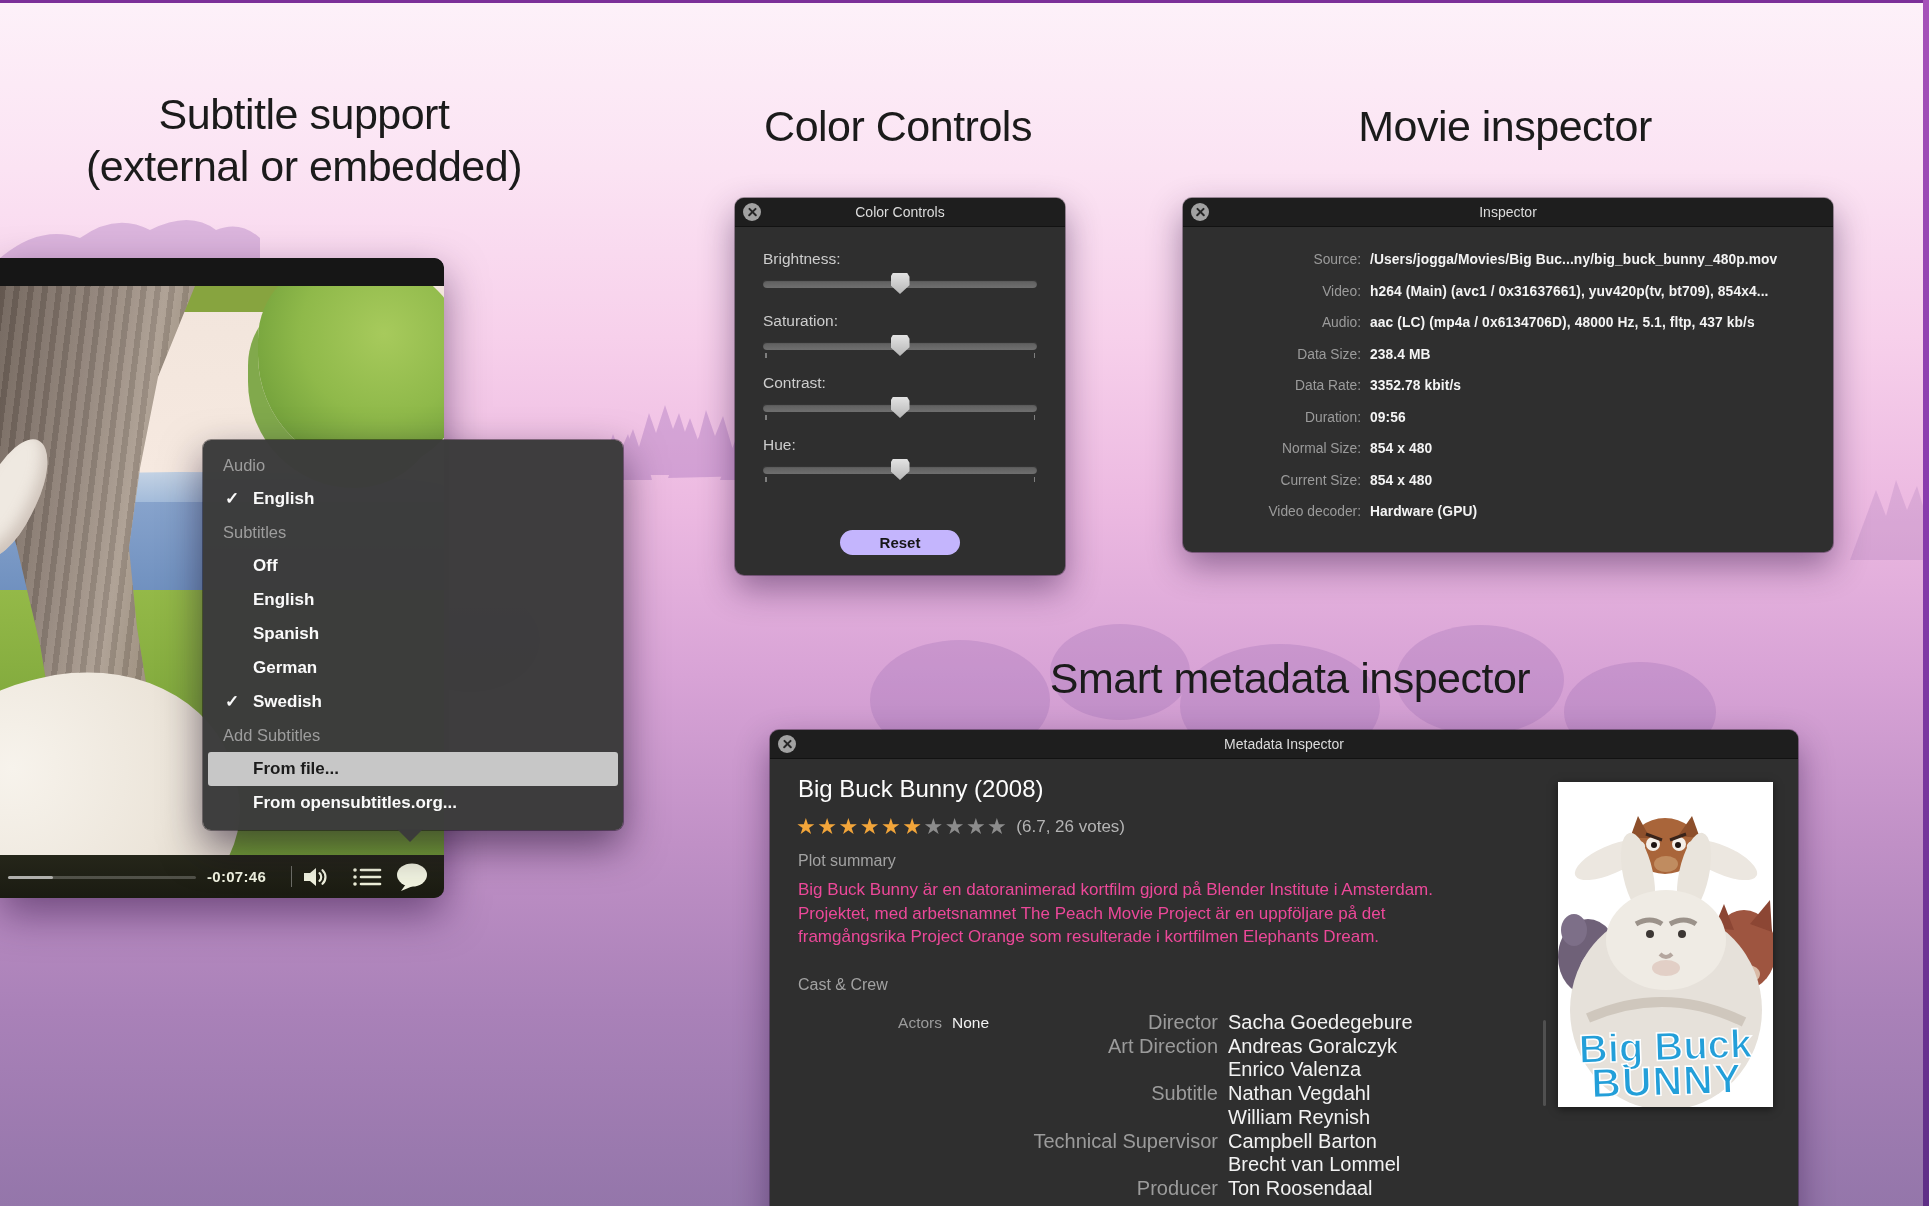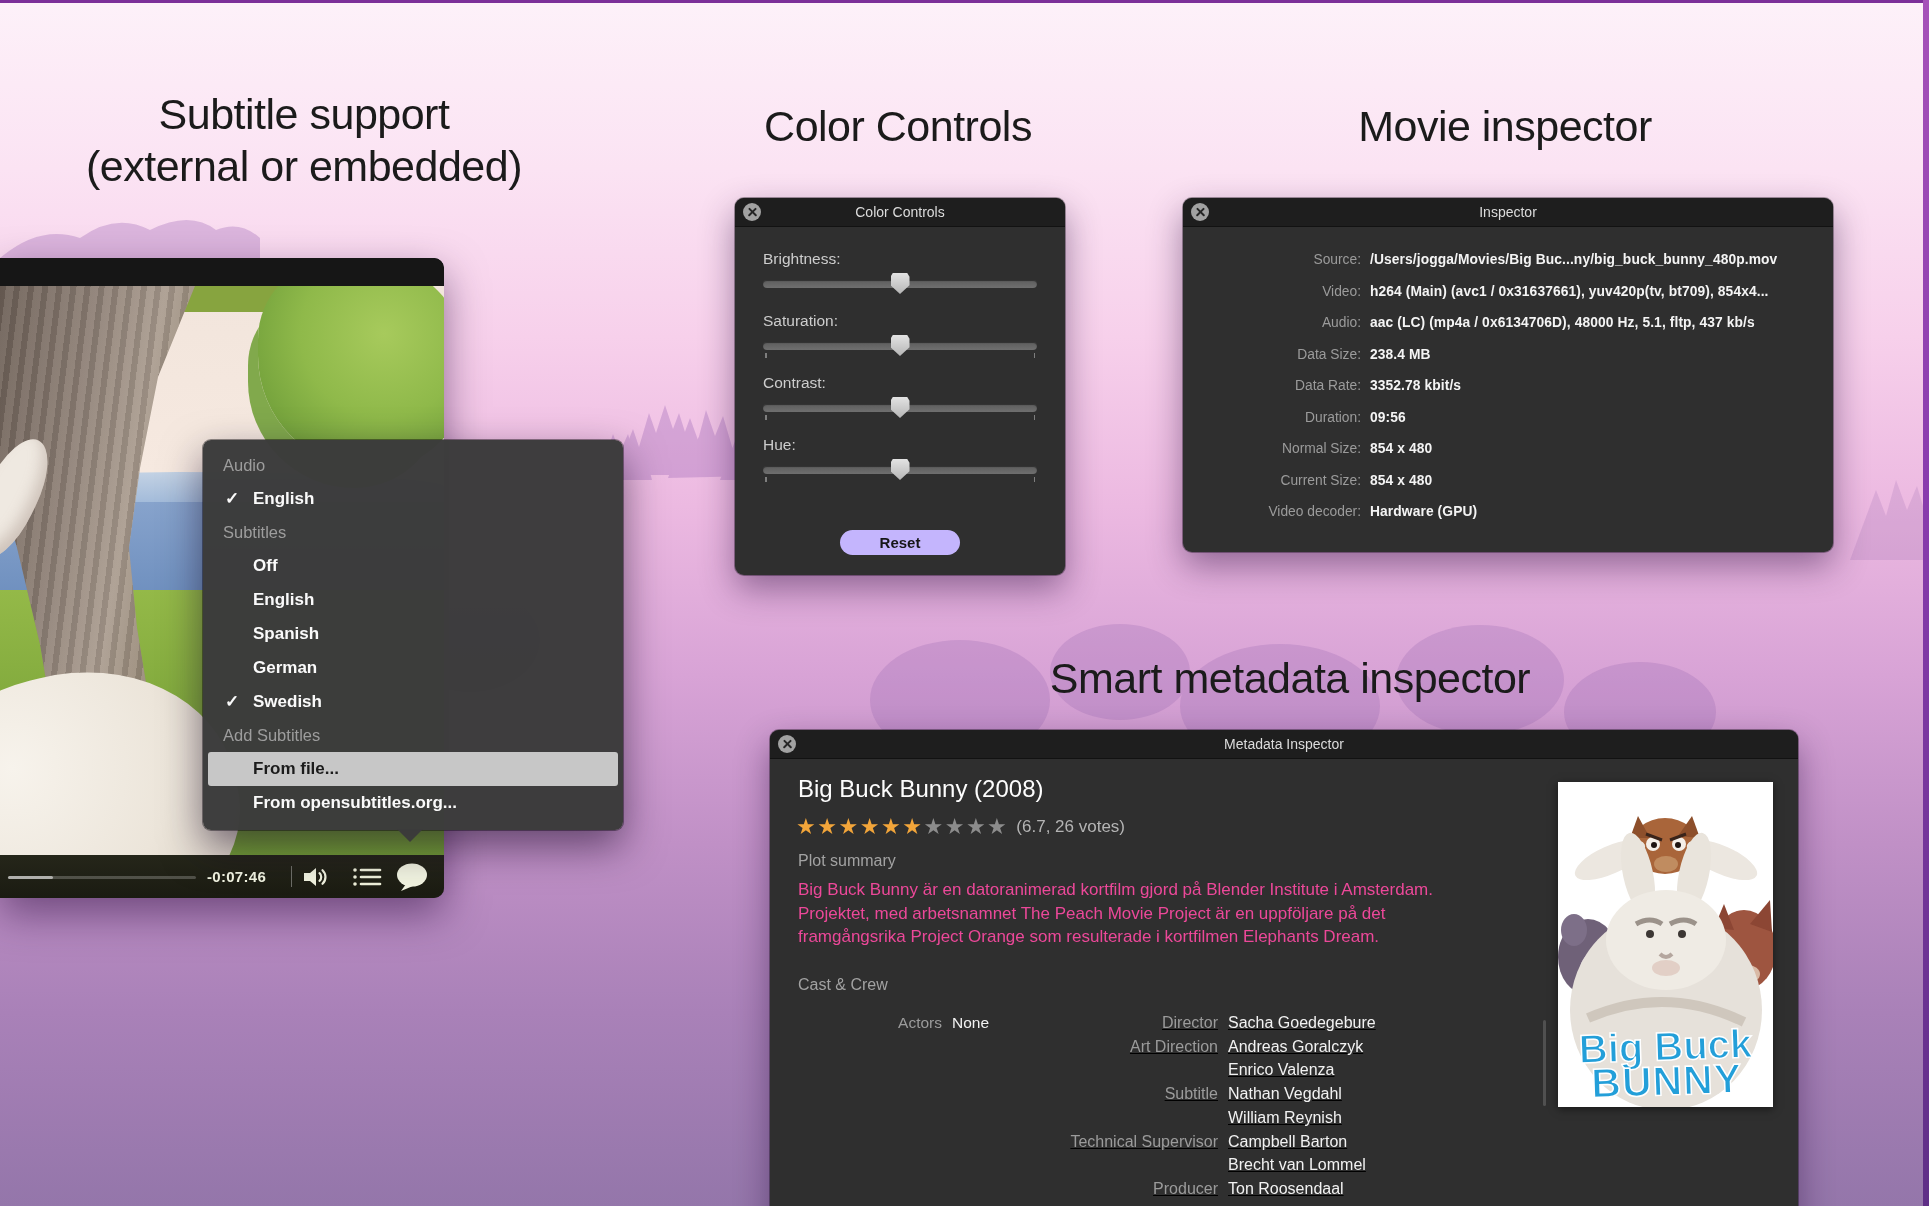--- a/index.html
+++ b/index.html
@@ -111,21 +111,21 @@
   .starrow{position:absolute;left:26px;top:84px;display:flex;align-items:center;}
   .star{font-size:22px;color:#8c8c8c;letter-spacing:1.5px;}
   .star.f{color:#f2a53a;}
   .votes{color:#b4b4b4;font-size:17px;margin-left:8px;}
   .sechead{position:absolute;left:28px;color:#a2a2a2;font-size:16px;}
   .plot{position:absolute;left:28px;top:148px;width:730px;color:#ec4899;font-size:17px;
     line-height:23.7px;white-space:pre-line;}
   .actors{position:absolute;left:28px;top:281px;display:flex;font-size:15.5px;line-height:23.7px;}
   .actors .al{width:144px;text-align:right;color:#9b9b9b;}
   .actors .av{padding-left:10px;color:#f2f2f2;font-weight:500;}
-  .crew{position:absolute;left:240px;top:281px;font-size:16px;line-height:23.7px;text-decoration:underline;}
+  .crew{position:absolute;left:240px;top:281px;font-size:20px;line-height:23.7px;}
   .c-row{display:flex;}
   .c-row .cl{width:208px;text-align:right;color:#9b9b9b;flex:none;}
   .c-row .cv{padding-left:10px;color:#f2f2f2;font-weight:500;white-space:nowrap;}
   .scrollhint{position:absolute;left:773px;top:290px;width:3px;height:86px;border-radius:2px;
     background:rgba(255,255,255,.16);}
   .poster{position:absolute;left:788px;top:52px;width:215px;height:325px;background:#fff;
     box-shadow:0 2px 8px rgba(0,0,0,.5);overflow:hidden;}
 </style>
 </head>
 <body>

